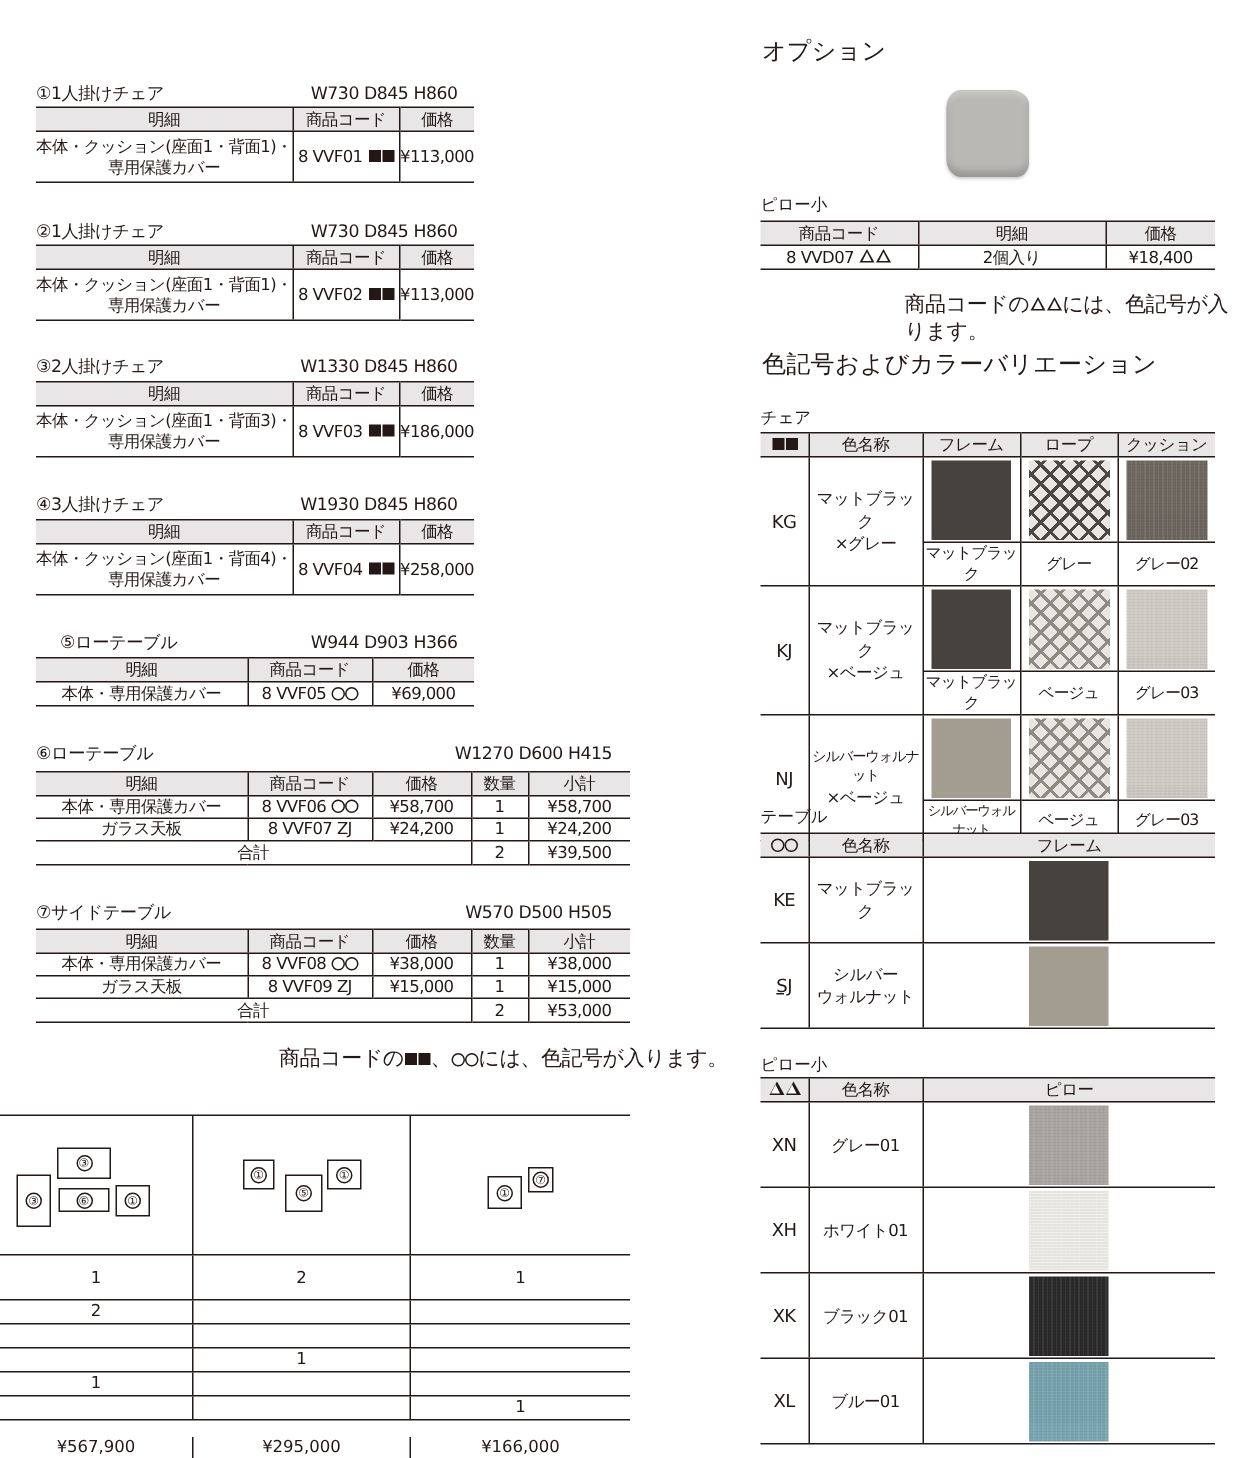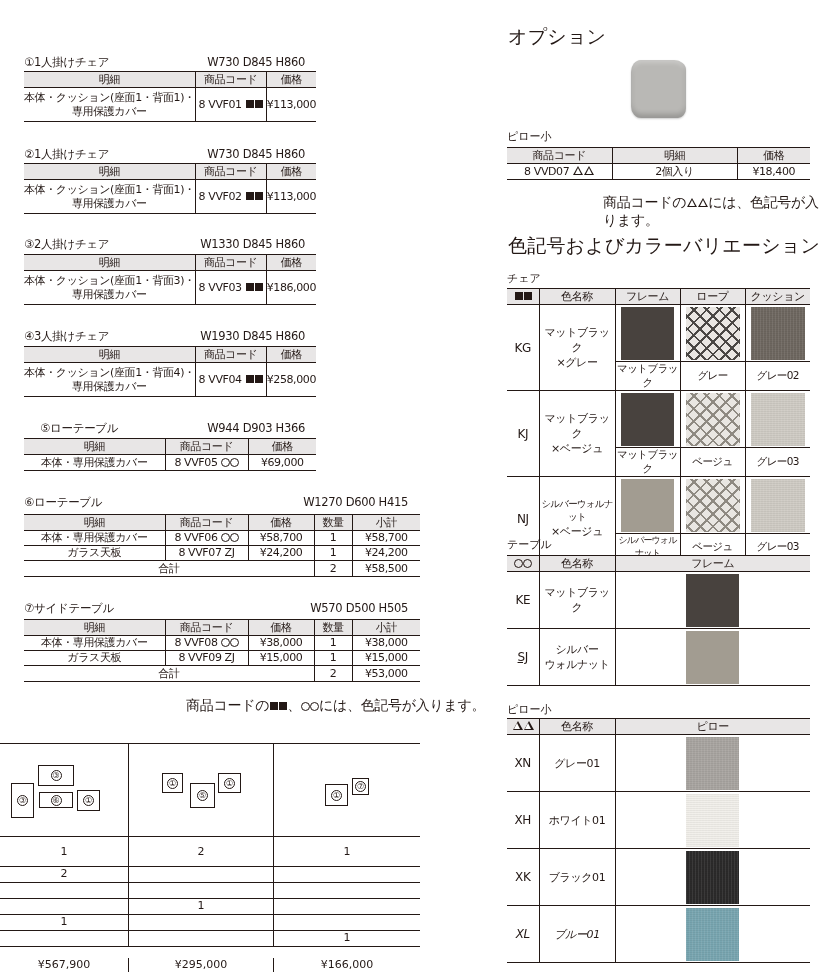--- a/index.html
+++ b/index.html
@@ -26,21 +26,21 @@
   .layout-grid { position: absolute; left: 0; top: 743px; width: 420px; }
   .lg-row { position: relative; display: flex; border-bottom: 1.5px solid #231815; }
   .lg-cell { position: relative; text-align: center; font-size: 11px; }
   .lg-cell.c1 { width: 128px; }
   .lg-cell.c2 { width: 145px; border-left: 1px solid #231815; }
   .lg-cell.c3 { width: 147px; border-left: 1px solid #231815; }
   .box { position: absolute; border: 1px solid #231815; font-size: 10px; display: flex; align-items: center; justify-content: center; }
   .box span { display: inline-block; width: 11px; height: 11px; border: 1px solid #231815; border-radius: 50%; font-size: 8px; line-height: 9px; text-align: center; }
 
   
-  .h-big { position: absolute; font-size: 19px; letter-spacing: 0.2px; }
+  .h-big { position: absolute; font-size: 16px; letter-spacing: 0.2px; }
   .h-sub { position: absolute; font-size: 11px; }
   table.ct { position: absolute; border-collapse: collapse; font-size: 11px; letter-spacing: -0.4px; }
   table.ct th { background: #e8e6e6; font-weight: normal; height: 15px; border-top: 1.5px solid #231815; border-bottom: 1.5px solid #231815; padding: 0; }
   table.ct td { text-align: center; vertical-align: middle; padding: 0; }
   table.ct .vl { border-left: 1px solid #231815; }
   table.ct .rb { border-bottom: 1.5px solid #231815; }
   .swatch { display: block; margin: 0 auto; }
   .mesh { background-color: #e9e6e2; background-image:
       radial-gradient(circle at 50% 50%, transparent 4px, rgba(0,0,0,0) 4px),
       repeating-linear-gradient(45deg, transparent 0 4px, currentColor 4px 6px, transparent 6px 9px),
@@ -181,21 +181,21 @@
     <tr style="height:15px;">
       <td class="inner">ガラス天板</td>
       <td class="inner vl">8 VVF07 ZJ</td>
       <td class="inner vl">¥24,200</td>
       <td class="inner vl">1</td>
       <td class="inner vl">¥24,200</td>
     </tr>
     <tr style="height:16px;">
       <td colspan="3">合計</td>
       <td class="vl">2</td>
-      <td class="vl">¥58,500</td>
+      <td class="vl">¥39,500</td>
     </tr>
   </tbody>
     </table>
 </div>
 
 <div>
   <div class="prod-title" style="left:24px;top:601px;">⑦サイドテーブル</div>
   <div class="prod-dim" style="left:280px;top:601px;width:128px;">W570 D500 H505</div>
   <table class="pt" style="left:24px;top:619px;width:396px;">
     <tbody>
@@ -458,21 +458,21 @@
           <div class="swatch fabric" style="width:53px;height:53px;background-color:#f1efea;"></div>
         </td>
   </tr>
   <tr style="height:57px;">
     <td class="rb" style="font-size:12px;">XK</td>
     <td class="rb vl">ブラック01</td>
     <td class="rb vl">
           <div class="swatch fabric" style="width:53px;height:53px;background-color:#2b2a2a;"></div>
         </td>
   </tr>
-  <tr style="height:57px;font-style:italic;">
+  <tr style="height:57px;">
     <td class="rb" style="font-size:12px;">XL</td>
     <td class="rb vl">ブルー01</td>
     <td class="rb vl">
           <div class="swatch fabric" style="width:53px;height:53px;background-color:#78a5b0;"></div>
         </td>
   </tr>
 </tbody>
   </table>
 
 </body></html>

